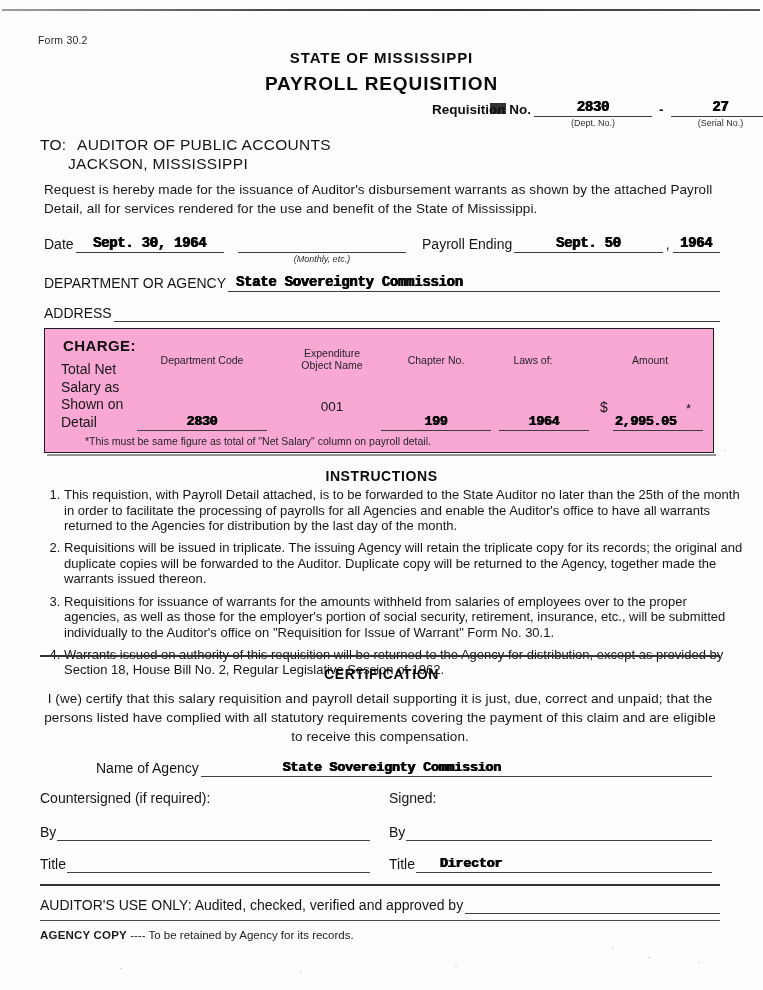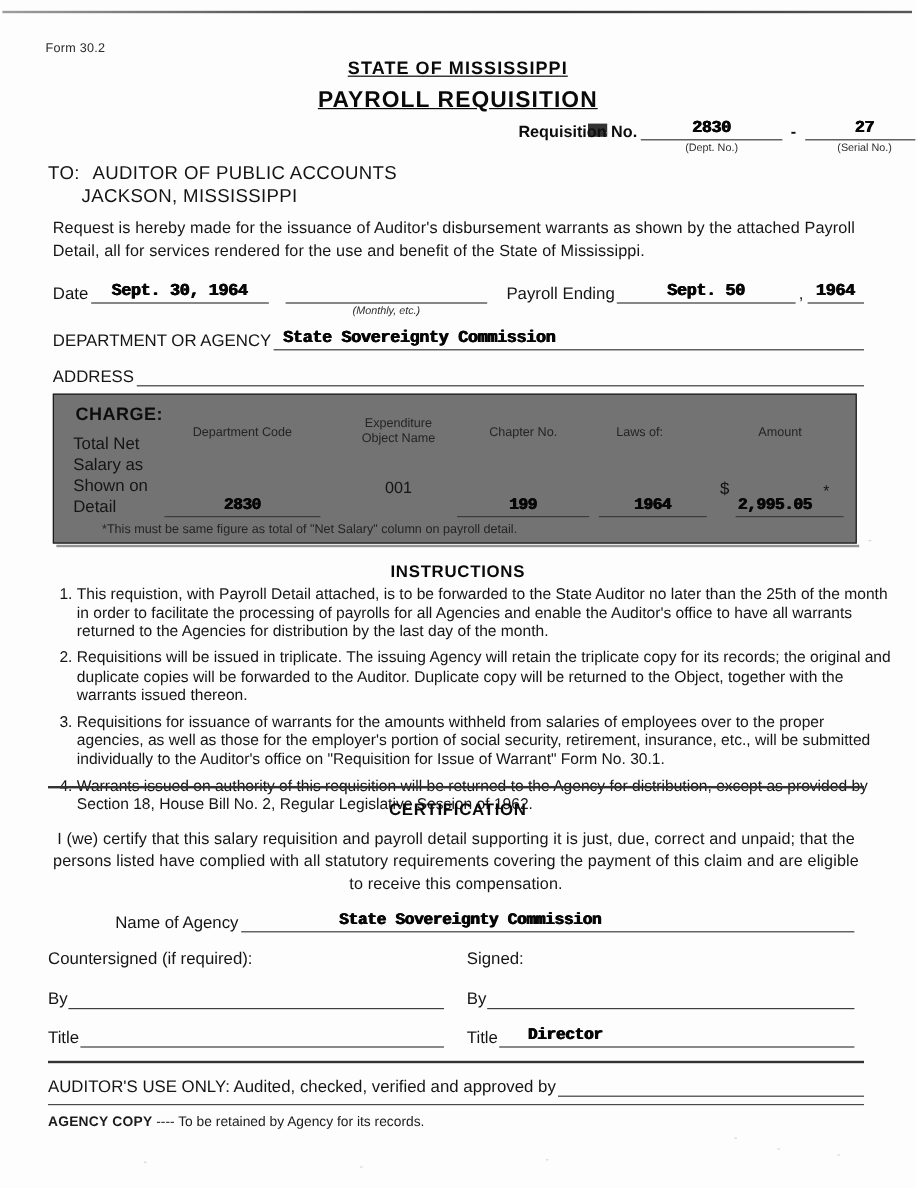--- a/index.html
+++ b/index.html
@@ -32,21 +32,20 @@
     font-size: 10.5px;
     letter-spacing: .2px;
     color: #2a2a2a;
   }
   .title1, .title2 {
     position: absolute;
     width: 763px;
     text-align: center;
     font-weight: bold;
     color: #0a0a0a;
-    text-decoration: underline;
   }
   .title1 { top: 49px; font-size: 15px; letter-spacing: .9px; }
   .title2 { top: 73px; font-size: 19px; letter-spacing: .9px; }
 
   
   .req-row {
     position: absolute;
     left: 432px; top: 100px;
     display: flex;
     align-items: flex-end;
@@ -124,21 +123,21 @@
 
   .lbl { white-space: nowrap; padding-bottom: 1px; }
 
   
   #charge-box {
     position: absolute;
     left: 44px; top: 328px;
     width: 670px; height: 125px;
     border: 1.6px solid #1b1b1b;
     box-sizing: border-box;
-    background: #737373;
+    background: #f9a8d4;
   }
   #charge-box::after {
     content: "";
     position: absolute;
     left: 2px; right: -3px; bottom: -4px;
     height: 2px;
     background: #3a3a3a;
     opacity: .55;
   }
   .charge-title {
@@ -390,21 +389,21 @@
       <span class="charge-val" style="text-align:left;left:2px;right:auto;">2,995.05</span>
     </div>
 
     <div class="asterisk-mark">*</div>
     <div class="footnote">*This must be same figure as total of "Net Salary" column on payroll detail.</div>
   </div>
 
   <div class="sec-head" style="top:468px;">INSTRUCTIONS</div>
   <ol class="instr">
     <li>This requistion, with Payroll Detail attached, is to be forwarded to the State Auditor no later than the 25th of the month in order to facilitate the processing of payrolls for all Agencies and enable the Auditor's office to have all warrants returned to the Agencies for distribution by the last day of the month.</li>
-    <li>Requisitions will be issued in triplicate.  The issuing Agency will retain the triplicate copy for its records; the original and duplicate copies will be forwarded to the Auditor.  Duplicate copy will be returned to the Object, together with the warrants issued thereon.</li>
+    <li>Requisitions will be issued in triplicate.  The issuing Agency will retain the triplicate copy for its records; the original and duplicate copies will be forwarded to the Auditor.  Duplicate copy will be returned to the Agency, together made the warrants issued thereon.</li>
     <li>Requisitions for issuance of warrants for the amounts withheld from salaries of employees over to the proper agencies, as well as those for the employer's portion of social security, retirement, insurance, etc., will be submitted individually to the Auditor's office on "Requisition for Issue of Warrant" Form No. 30.1.</li>
     <li>Warrants issued on authority of this requisition will be returned to the Agency for distribution, except as provided by Section 18, House Bill No. 2, Regular Legislative Session of 1962.</li>
   </ol>
 
   <div class="rule" style="top:655px;"></div>
 
   <div class="sec-head" style="top:666px;">CERTIFICATION</div>
   <div class="para" id="cert-para">I (we) certify that this salary requisition and payroll detail supporting it is just, due, correct and unpaid; that the persons listed have complied with all statutory requirements covering the payment of this claim and are eligible to receive this compensation.</div>
 
   <div class="sig-row" style="left:96px; top:760px; width:616px;">

